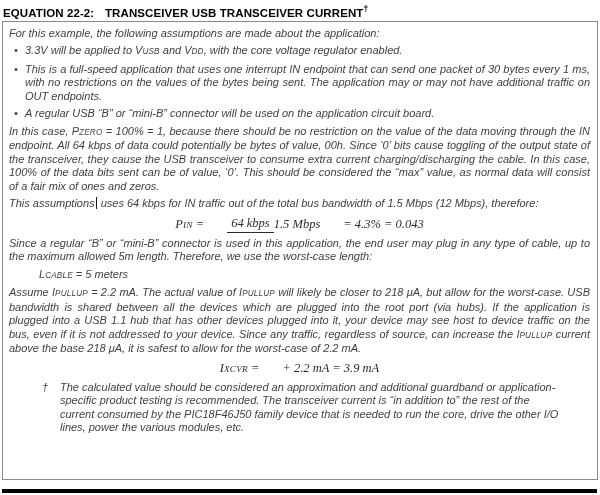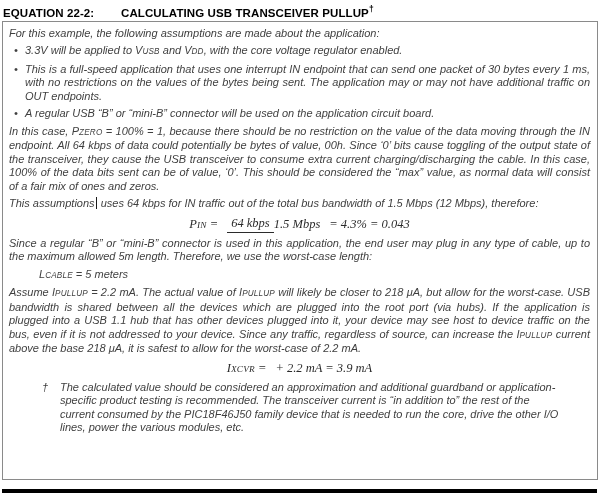--- a/index.html
+++ b/index.html
@@ -2,62 +2,62 @@
 <html><head>
 <meta charset="utf-8">
 <style>
   html,body { margin:0; padding:0; background:#ffffff; }
   .page {
     position:relative; width:600px; height:495px; background:#ffffff;
     font-family:"Liberation Sans", sans-serif; color:#3f3f3f; overflow:hidden;
   }
   .title-row {
     display:flex; align-items:baseline; padding:4px 3px 0 3px;
-    font-weight:bold; font-size:11.5px; color:#000000; letter-spacing:0.1px;gap:16px;
+    font-weight:bold; font-size:11.5px; color:#000000; letter-spacing:0.1px;
   }
   .title-label { flex:0 0 102px; }
   .title-heading sup { font-size:8.5px; }
   .content-box {
     box-sizing:border-box; margin:2px 2px 0 2px; height:459px;
     border:1px solid #8a8a8a; padding:4px 7px 4px 6px; overflow:hidden;font-style:italic;
   }
   .content-box p { margin:4px 0 0 0; font-size:11px; line-height:13.5px; }
   .content-box p:first-child { margin-top:1px; }
   .just { text-align:justify; }
   .bullet { position:relative; padding-left:16px; }
   .bullet::before { content:"\2022"; position:absolute; left:5px; top:0; }
   .sc { font-size:0.74em; letter-spacing:0.2px; }
   .indent { padding-left:30px; }
   .cursor {
     display:inline-block; width:1px; height:12px; background:#1a1a1a;
     vertical-align:text-bottom; margin:0 1px 0 1px;
   }
   .equation {
-    display:flex; justify-content:center; align-items:center; gap:9px;
+    display:flex; justify-content:center; align-items:center; gap:23px;
     font-family:"Liberation Serif", serif; font-size:12.5px; color:#2b2b2b;
     margin:5px 0 4px 0;
   }
   .frac { display:inline-flex; flex-direction:row; align-items:center; }
   .frac .num { padding:0 4px 1px 4px; border-bottom:1px solid #2b2b2b; }
   .frac .den { padding-top:1px; }
   .footnote { display:flex; margin-top:5px; font-size:11px; line-height:13.5px; }
   .footnote-marker { flex:0 0 18px; margin-left:33px; }
   .footnote-text { width:500px; text-align:left; }
   .bottom-rule {
     position:absolute; left:2px; right:3px; bottom:2px; height:4px; background:#000000;
   }
 </style>
 </head>
 <body>
 
 <div class="page">
 
   <div class="title-row">
     <span class="title-label">EQUATION 22-2:</span>
-    <span class="title-heading"><span>CALCULATING USB TRANSCEIVER PULLUP</span><sup>†</sup></span>
+    <span class="title-heading"><span>TRANSCEIVER USB TRANSCEIVER CURRENT</span><sup>†</sup></span>
   </div>
 
   <div class="content-box">
 
     <p class="just">For this example, the following assumptions are made about the application:</p>
 
     <p class="bullet just">3.3V will be applied to V<span class="sc">USB</span> and V<span class="sc">DD</span>, with the core voltage regulator enabled.</p>
     <p class="bullet just">This is a full-speed application that uses one interrupt IN endpoint that can send one packet of 30 bytes every 1 ms, with no restrictions on the values of the bytes being sent. The application may or may not have additional traffic on OUT endpoints.</p>
     <p class="bullet just">A regular USB “B” or “mini-B” connector will be used on the application circuit board.</p>
 

